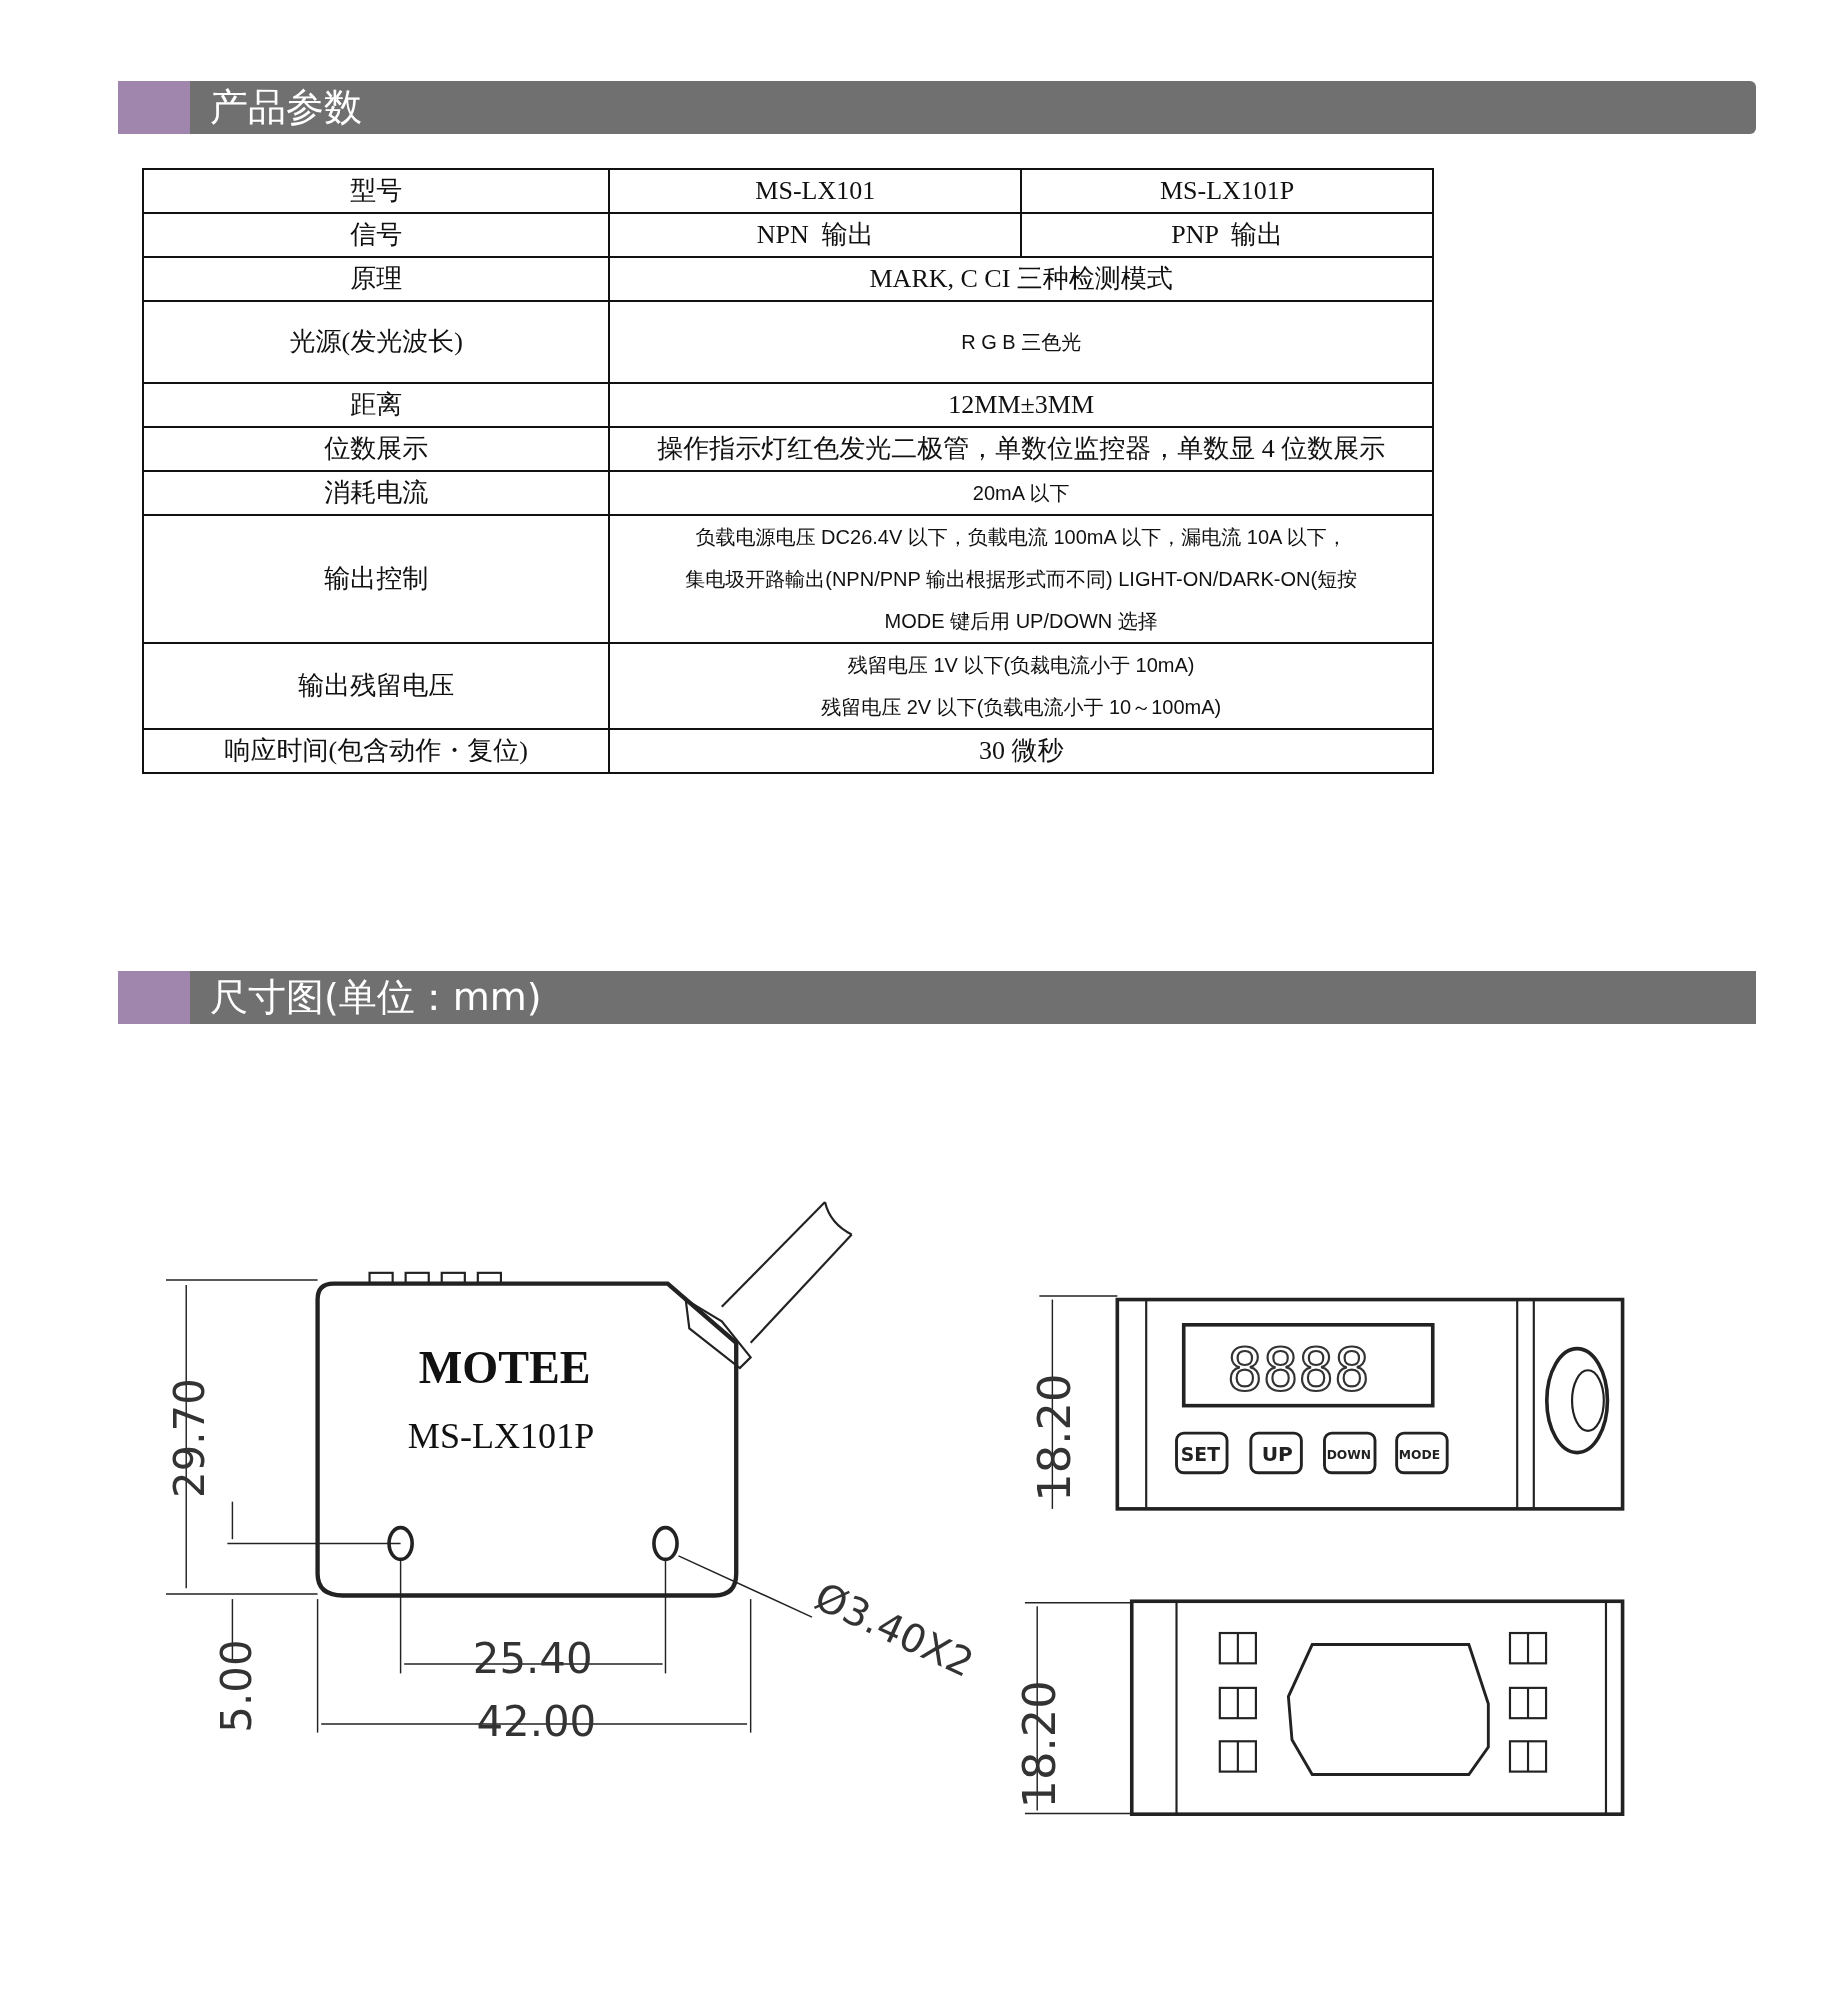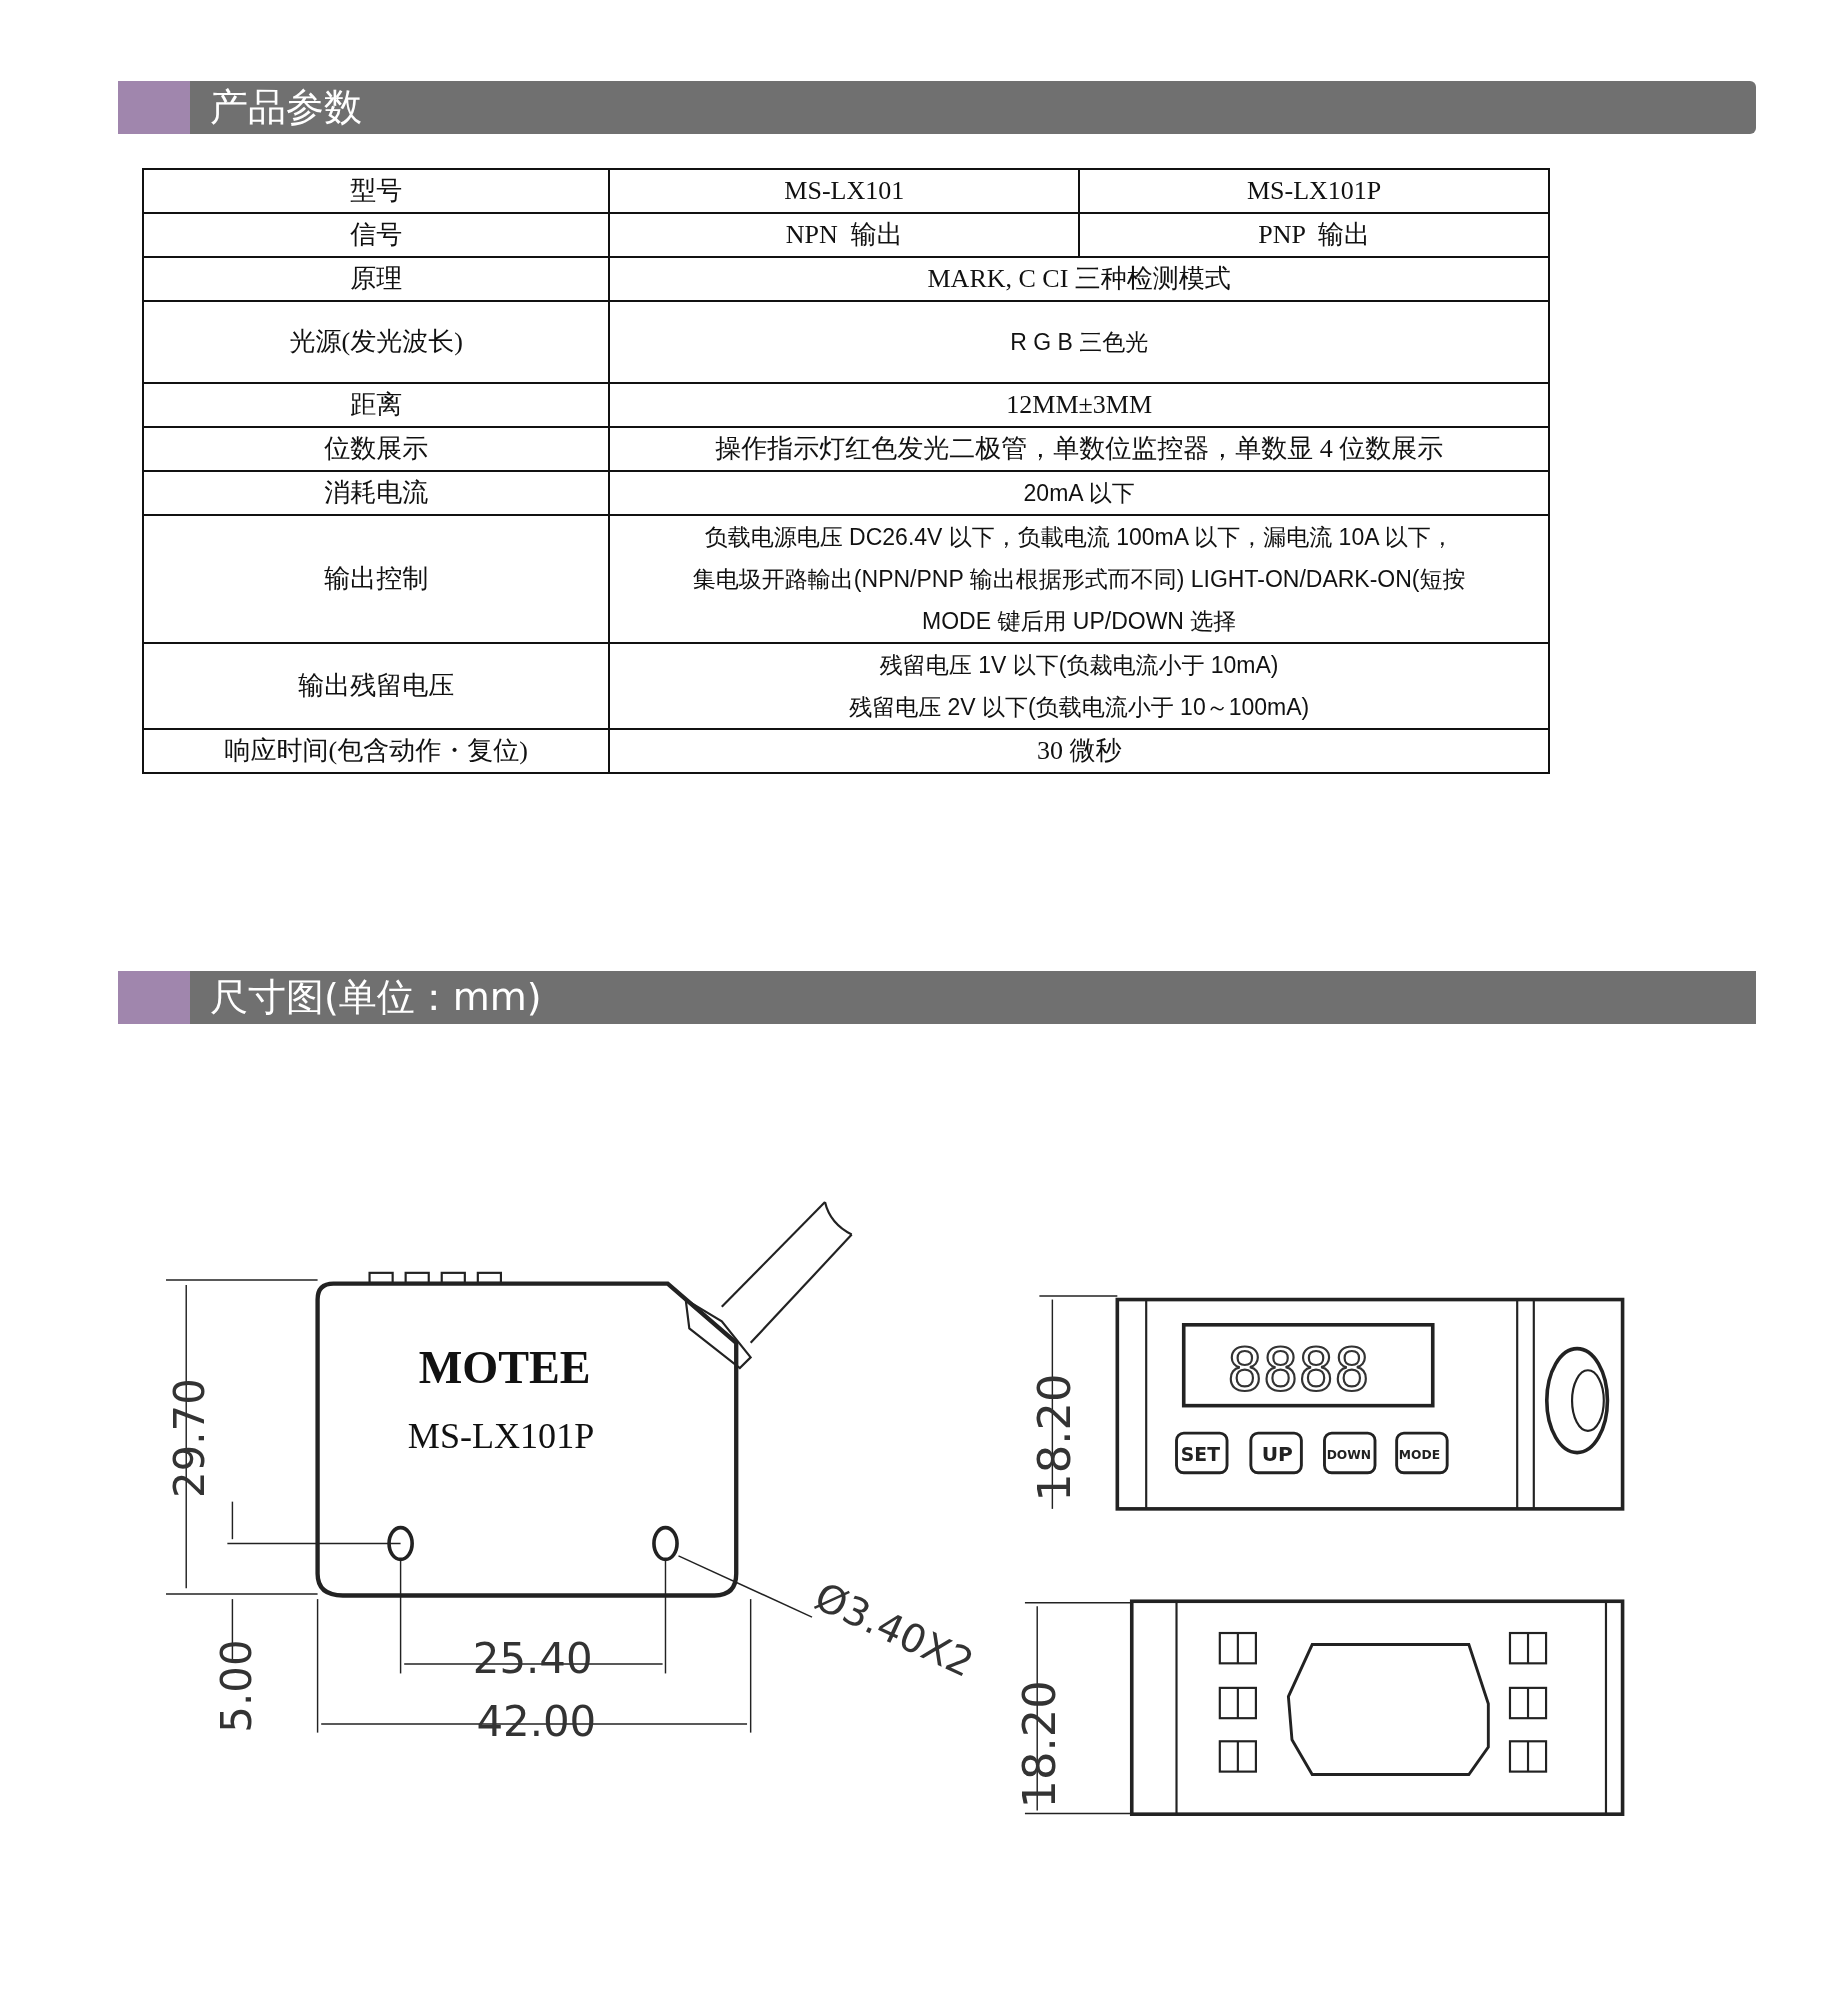--- a/index.html
+++ b/index.html
@@ -5,26 +5,26 @@
     html, body { margin: 0; padding: 0; background: #ffffff; }
     body { width: 1842px; height: 2005px; position: relative; overflow: hidden;
            font-family: "Liberation Serif", "DejaVu Serif", serif; color: #111; }
     .section-bar { position: absolute; left: 118px; width: 1638px; height: 53px; background: #707070; }
     .section-bar .accent { position: absolute; left: 0; top: 0; width: 72px; height: 100%; background: #a086ad; }
     .section-bar .title { position: absolute; left: 92px; top: 0; height: 53px; line-height: 53px;
       color: #ffffff; font-family: "DejaVu Sans", "Liberation Sans", sans-serif; font-size: 38px; }
     #bar1 { top: 81px; border-radius: 6px; }
     #bar2 { top: 971px; }
 
-    table.spec { position: absolute; left: 142px; top: 168px; width: 1408px; border-collapse: collapse;
+    table.spec { position: absolute; left: 142px; top: 168px; width: 1292px; border-collapse: collapse;
       table-layout: fixed; font-size: 26px; }
     table.spec td { border: 2.2px solid #111; text-align: center; vertical-align: middle; padding: 0 7.2px;
       line-height: 42px; }
     table.spec td.label { width: 450px; }
-    .sans { font-family: "Liberation Sans", "DejaVu Sans", sans-serif; font-size: 23px; }
+    .sans { font-family: "Liberation Sans", "DejaVu Sans", sans-serif; font-size: 20px; }
     .h58 { height: 40px; }
     .h116 { height: 82px; }
     .h170 { height: 123px; }
 
     .drawing { position: absolute; left: 0; top: 1083px; width: 1842px; height: 794px; }
     .dim-text { font-family: "DejaVu Sans", "Liberation Sans", sans-serif; fill: #333; }
   </style>
 </head>
 <body>
 

